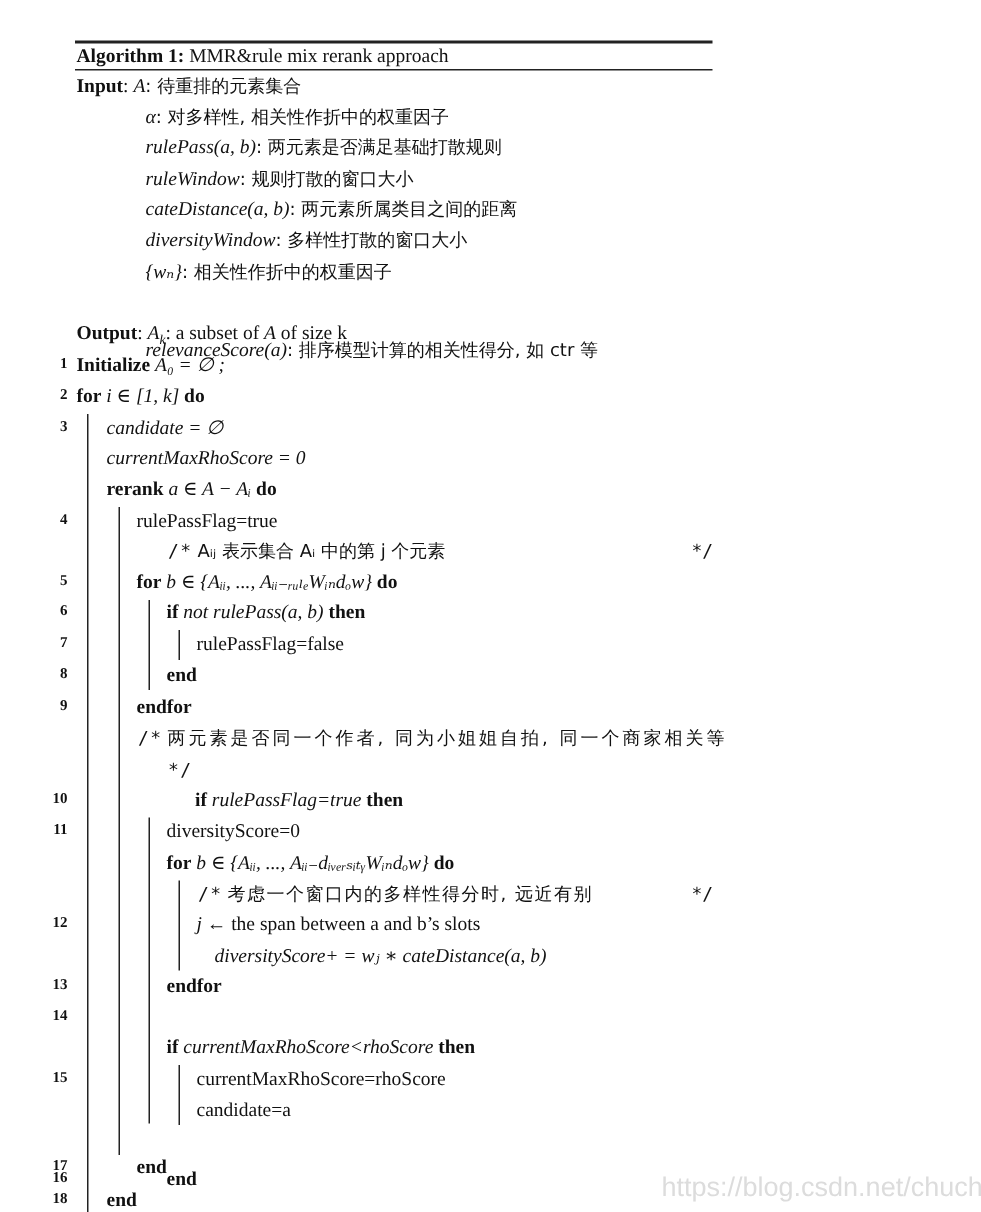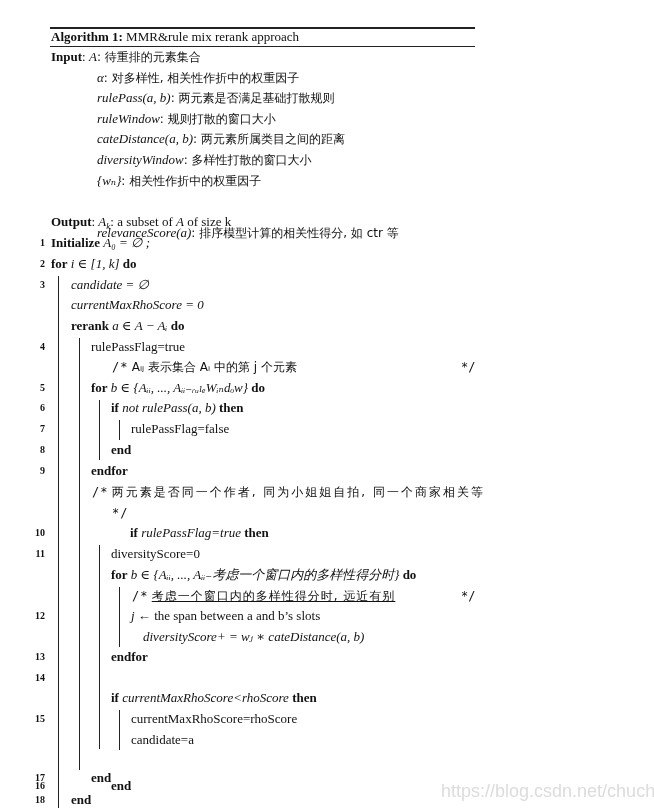--- a/index.html
+++ b/index.html
@@ -131,24 +131,24 @@
 <div class="row" style="top:523px;width:654px;padding-left:20px;">
   <span class="ln">10</span>
   <span class="txt" style="left:82px;margin-left:48px;"><span class="b">if</span> <span class="i">rulePassFlag=true</span> <span class="b">then</span></span>
 </div>
 
 <div class="row" style="top:544px;width:648px;">
   <span class="ln">11</span>
   <span class="txt" style="left:111px;">diversityScore=0</span>
 </div>
 <div class="row" style="top:565px;width:654px;">
-  <span class="txt" style="left:111px;"><span class="b">for</span> <span class="i">b ∈ {Aᵢᵢ, ..., Aᵢᵢ₋考虑一个窗口内的多样性得分时}</span> <span class="b">do</span></span>
+  <span class="txt" style="left:111px;"><span class="b">for</span> <span class="i">b ∈ {Aᵢᵢ, ..., Aᵢᵢ₋dᵢᵥₑᵣₛᵢₜᵧWᵢₙdₒw}</span> <span class="b">do</span></span>
 </div>
 <div class="row" style="top:586px;width:654px;">
-  <span class="txt" style="left:132px;"><span class="cm">/*</span> <span class="zh" style="letter-spacing:1px;text-decoration:underline;">考虑一个窗口内的多样性得分时, 远近有别</span></span>
+  <span class="txt" style="left:132px;"><span class="cm">/*</span> <span class="zh" style="letter-spacing:1px;">考虑一个窗口内的多样性得分时, 远近有别</span></span>
   <span class="cmend">*/</span>
 </div>
 
 <div class="row" style="top:606px;width:654px;">
   <span class="ln">12</span>
   <span class="txt" style="left:131px;"><span class="i">j ←</span><span> the span between a and b’s slots</span></span>
 </div>
 <div class="row" style="top:627px;width:654px;">
   <span class="txt i" style="left:131px;margin-left:12px;">diversityScore+ = wⱼ ∗ cateDistance(a, b)</span>
 </div>

